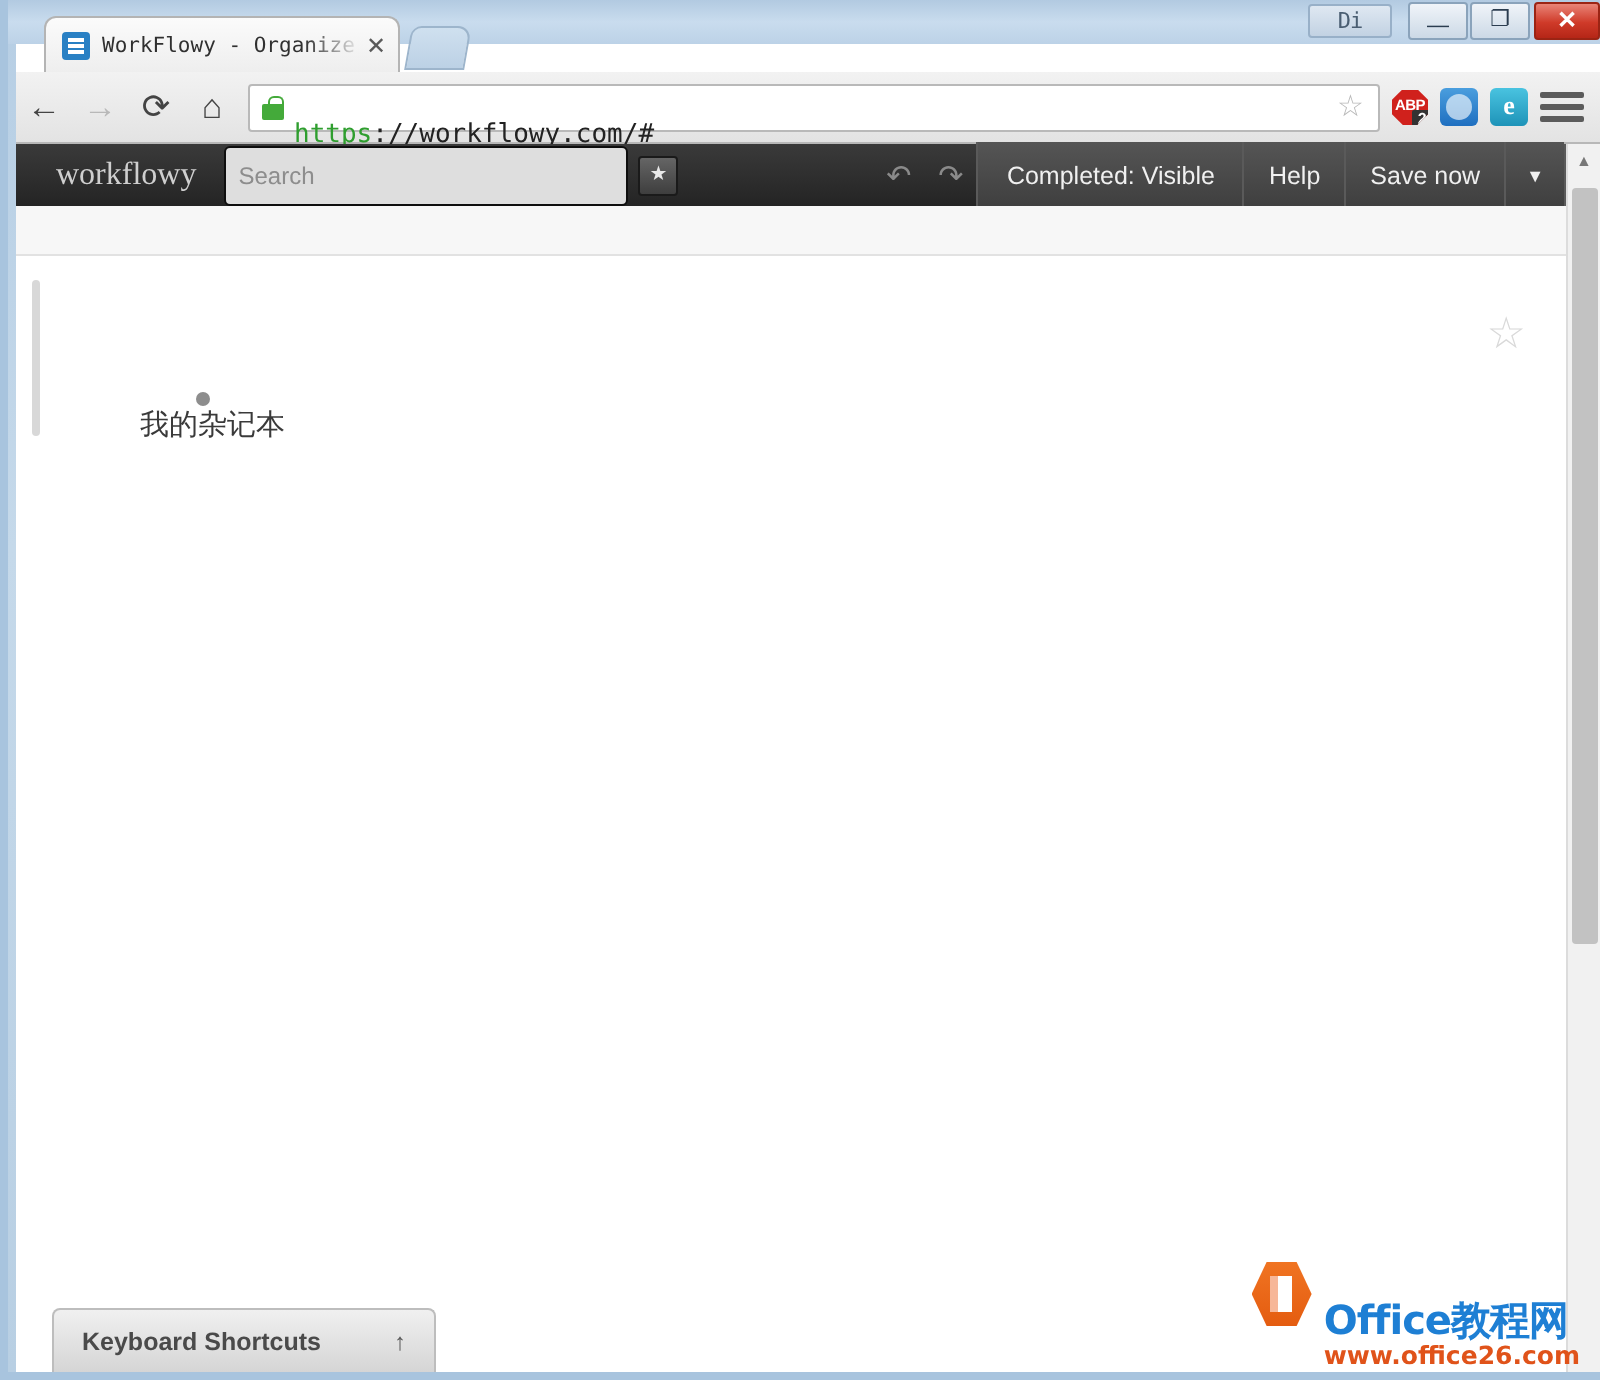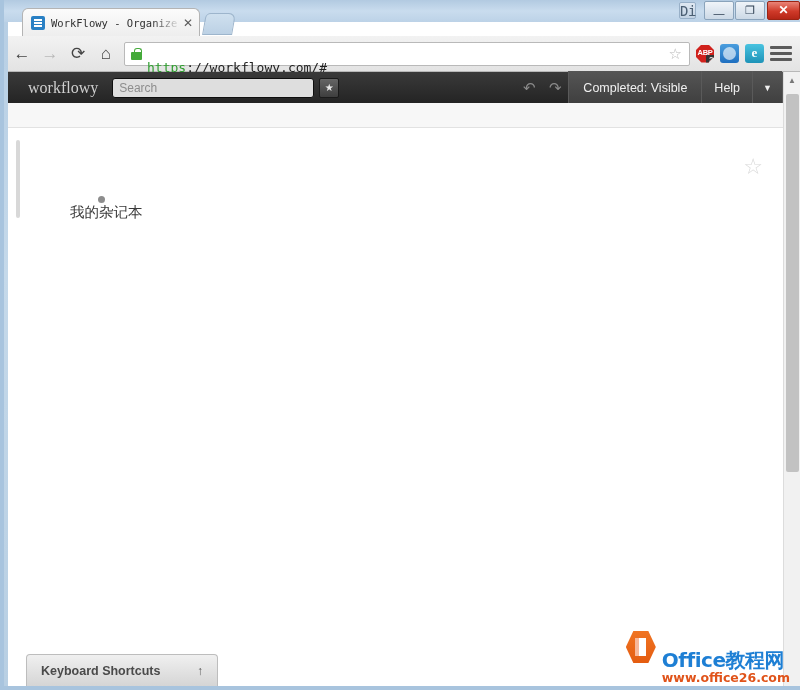--- a/index.html
+++ b/index.html
@@ -30,25 +30,25 @@
   #titlebar {
     position: absolute;
     left: 0; top: 0;
     width: 800px; height: 22px;
     background: linear-gradient(to bottom, #b2cae1 0%, #c9dcee 50%, #bcd2e7 100%);
   }
 
   #win-extra-badge {
     position: absolute;
     right: 108px; top: 2px;
-    width: 17px; height: 17px;
+    width: 42px; height: 17px;
     background: linear-gradient(to bottom,#dfe8f2,#c2d2e3);
     border: 1px solid #98b0c8;
     border-radius: 2px;
-    font-size: 14px;
+    font-size: 11px;
     color: #4a5e72;
     text-align: center;
     line-height: 16px;
     letter-spacing: -0.5px;
     font-family: "DejaVu Sans Mono", monospace;
   }
 
   .win-btn {
     position: absolute;
     top: 1px;
@@ -276,21 +276,21 @@
     margin: 0 14px 0 20px;
     flex: none;
   }
   #wf-search {
     width: 202px; height: 20px;
     background: #dedede;
     border: 1px solid #0e0e0e;
     border-radius: 3px;
     color: #8d8d8d;
     font-size: 12px;
-    padding: 4px 6px;
+    padding: 14px 6px;
     outline: none;
     flex: none;
   }
   #wf-search::placeholder { color: #8d8d8d; }
   #wf-star-btn {
     flex: none;
     margin-left: 5px;
     width: 20px; height: 20px;
     background: linear-gradient(to bottom,#656565,#3e3e3e);
     border: 1px solid #1a1a1a;
@@ -543,20 +543,21 @@
 
     <div id="wf-bar">
       <span id="wf-logo">workflowy</span>
       <input id="wf-search" type="text" placeholder="Search" style="">
       <span id="wf-star-btn">★</span>
       <span id="wf-spacer"></span>
       <span class="wf-undo">↶</span>
       <span class="wf-undo">↷</span>
       <span class="wf-item" id="wf-completed">Completed: Visible</span>
       <span class="wf-item" id="wf-help">Help</span>
+      <span class="wf-item" id="wf-save">Save now</span>
       <span class="wf-item" id="wf-caret">▼</span>
       <span id="wf-bar-end"></span>
     </div>
 
     <div id="page-strip"></div>
 
     <div id="page">
       <div id="left-rail"></div>
       <span id="page-star">☆</span>
 

